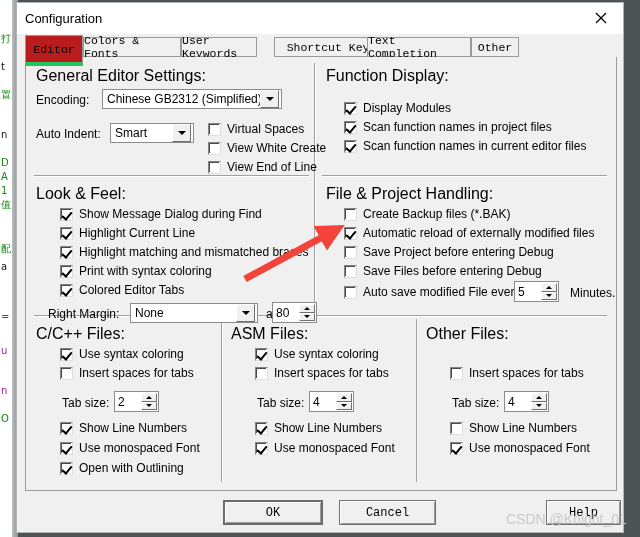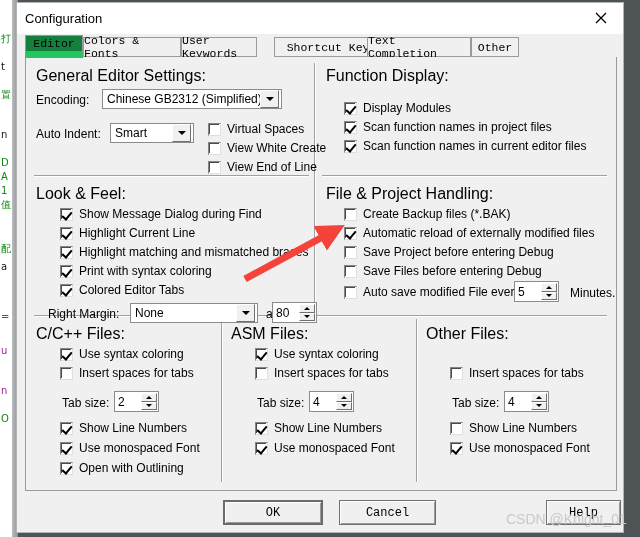--- a/index.html
+++ b/index.html
@@ -53,21 +53,21 @@
     position:absolute;top:2px;height:20px;
     background:#f0f0f0;
     border:1px solid #9a9a9a;
     box-sizing:border-box;
     font-family:"Liberation Mono","DejaVu Sans Mono",monospace;
     font-size:11.5px;color:#000;
     display:flex;align-items:center;justify-content:center;
     cursor:default;
   }
   .tab.active{
-    top:0;height:23px;background:#15803d;border-bottom:7px solid #22c55e;
+    top:0;height:31px;background:#b91c1c;border-bottom:4px solid #22c55e;
     font-weight:normal;z-index:3;
   }
 
   
   #page{
     position:absolute;left:8px;top:54px;width:592px;height:434px;
     background:#f0f0f0;border:1px solid #9a9a9a;border-top:none;
     box-sizing:border-box;
   }
 

